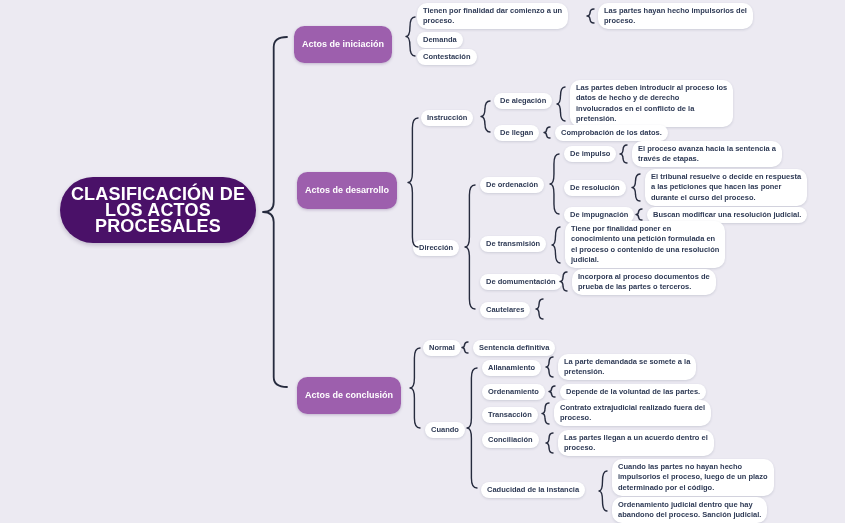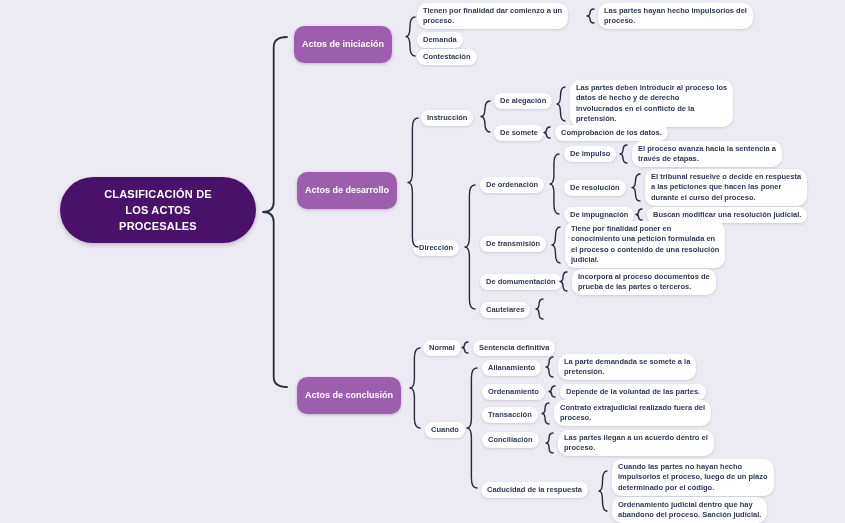--- a/index.html
+++ b/index.html
@@ -4,21 +4,21 @@
 <style>
   html,body{margin:0;padding:0;background:#e9e7ef;}
   .canvas{
     position:relative;width:845px;height:523px;overflow:hidden;
     background:var(--bg,#eceaf2);
     font-family:"Liberation Sans",sans-serif;
   }
   .root-node{
     position:absolute;display:flex;align-items:center;justify-content:center;
     background:var(--root,#4a1168);color:#fff;
-    font-size:11px;font-weight:700;line-height:16px;letter-spacing:.2px;
+    font-size:18px;font-weight:700;line-height:16px;letter-spacing:.2px;
     text-align:center;white-space:pre-line;border-radius:33px;
     box-shadow:0 2px 4px rgba(40,20,70,.22);
   }
   .pill{
     position:absolute;background:var(--branch,#9d5fad);color:#fff;
     font-size:9px;font-weight:700;height:21px;line-height:21px;
     padding:8px 8px;border-radius:10.5px;white-space:nowrap;
     box-shadow:0 1px 3px rgba(60,20,90,.25);
   }
   .nb{
@@ -48,21 +48,21 @@
 proceso.</div>
   <div class="nb" style="left:417px;top:32px">Demanda</div>
   <div class="nb" style="left:417px;top:49px">Contestación</div>
 
   <div class="nb" style="left:421px;top:110px">Instrucción</div>
   <div class="nb" style="left:494px;top:93px">De alegación</div>
   <div class="nb" style="left:570px;top:80px">Las partes deben introducir al proceso los
 datos de hecho y de derecho
 involucrados en el conflicto de la
 pretensión.</div>
-  <div class="nb" style="left:494px;top:125px">De somete</div>
+  <div class="nb" style="left:494px;top:125px">De llegan</div>
   <div class="nb" style="left:555px;top:125px">Comprobación de los datos.</div>
 
   <div class="nb" style="left:413px;top:240px">Dirección</div>
   <div class="nb" style="left:480px;top:177px">De ordenación</div>
   <div class="nb" style="left:564px;top:146px">De impulso</div>
   <div class="nb" style="left:632px;top:141px">El proceso avanza hacia la sentencia a
 través de etapas.</div>
   <div class="nb" style="left:564px;top:180px">De resolución</div>
   <div class="nb" style="left:645px;top:169px">El tribunal resuelve o decide en respuesta
 a las peticiones que hacen las poner
@@ -88,21 +88,21 @@
   <div class="nb" style="left:558px;top:354px">La parte demandada se somete a la
 pretensión.</div>
   <div class="nb" style="left:482px;top:384px">Ordenamiento</div>
   <div class="nb" style="left:560px;top:384px">Depende de la voluntad de las partes.</div>
   <div class="nb" style="left:482px;top:407px">Transacción</div>
   <div class="nb" style="left:554px;top:400px">Contrato extrajudicial realizado fuera del
 proceso.</div>
   <div class="nb" style="left:482px;top:432px">Conciliación</div>
   <div class="nb" style="left:558px;top:430px">Las partes llegan a un acuerdo dentro el
 proceso.</div>
-  <div class="nb" style="left:481px;top:482px">Caducidad de la respuesta</div>
+  <div class="nb" style="left:481px;top:482px">Caducidad de la instancia</div>
   <div class="nb" style="left:612px;top:459px">Cuando las partes no hayan hecho
 impulsorios el proceso, luego de un plazo
 determinado por el código.</div>
   <div class="nb" style="left:612px;top:497px">Ordenamiento judicial dentro que hay
 abandono del proceso. Sanción judicial.</div>
 
   <svg class="brace" style="left:262px;top:36px" width="26" height="352" viewBox="0 0 26 352">
       <path d="M 25 1 Q 11.700000000000001 1 11.700000000000001 11 L 11.700000000000001 166 Q 11.700000000000001 176 1 176 Q 11.700000000000001 176 11.700000000000001 186 L 11.700000000000001 341 Q 11.700000000000001 351 25 351" fill="none" stroke="#262B3E" stroke-width="1.8" stroke-linecap="round" stroke-linejoin="round"></path>
     </svg>
   <svg class="brace" style="left:405px;top:16px" width="11" height="41" viewBox="0 0 11 41">

